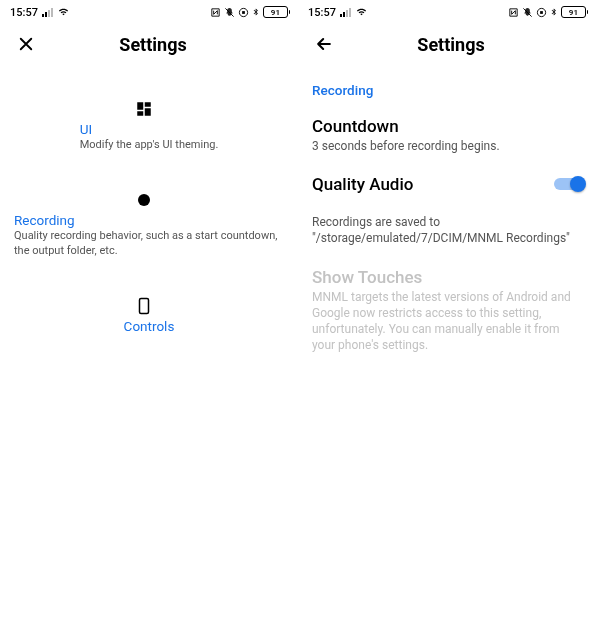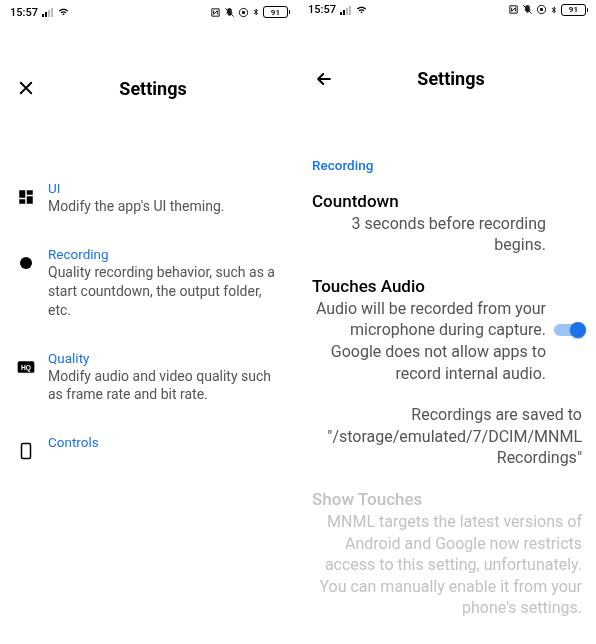--- a/index.html
+++ b/index.html
@@ -10,21 +10,20 @@
       width: 596px;
       height: 644px;
     }
     .screen {
       width: 298px;
       height: 639px;
       background: #fff;
       position: relative;
       display: flex;
       flex-direction: column;
-      gap: 44px;
     }
     .statusbar {
       height: 24px;
       display: flex;
       justify-content: space-between;
       align-items: center;
       padding: 0 10px;
       font-size: 11px;
       color: #000;
       font-weight: 500;
@@ -71,24 +70,25 @@
       flex: 1;
     }
     .section-heading {
       color: #1a73e8;
       font-size: 13.5px;
       font-weight: 500;
       margin-bottom: 18px;
     }
     .list-item {
       display: flex;
-      align-items: flex-start;
+      align-items: center;
       padding: 10px 0;
       margin-bottom: 10px;
       cursor: pointer;
+      flex-direction: column;
     }
     .list-icon {
       width: 24px;
       height: 24px;
       margin-right: 10px;
       margin-top: 5px;
       flex-shrink: 0;
       display: flex;
       align-items: center;
       justify-content: center;
@@ -97,40 +97,39 @@
       flex: 1;
     }
     .list-title {
       color: #1a73e8;
       font-size: 13.5px;
       font-weight: 400;
       margin-bottom: 1px;
     }
     .list-desc {
       color: #555;
-      font-size: 14px;
+      font-size: 11px;
       line-height: 1.35;
     }
     .setting-item {
       margin-bottom: 20px;
       position: relative;
       cursor: pointer;
     }
     .setting-title {
       color: #000;
       font-size: 17px;
       font-weight: 500;
       margin-bottom: 2px;
     }
     .setting-desc {
       color: #555;
-      font-size: 16px;
+      font-size: 12px;
       line-height: 1.35;
       padding-right: 36px;
-      text-align: right;
     }
     .setting-item.disabled .setting-title,
     .setting-item.disabled .setting-desc {
       color: #c2c2c2;
     }
     .setting-item.disabled {
       cursor: default;
     }
     .switch {
       position: absolute;
@@ -260,32 +259,20 @@
         <svg width="18" height="18" viewBox="0 0 24 24">
             <circle cx="12" cy="12" r="8" fill="#000"></circle>
           </svg>
       </div>
       <div class="list-text">
         <div class="list-title">Recording</div>
         <div class="list-desc">Quality recording behavior, such as a start countdown, the output folder, etc.</div>
       </div>
     </div>
 
-    <div class="list-item">
-      <div class="list-icon">
-        <svg width="20" height="20" viewBox="0 0 24 24">
-            <rect x="2" y="5" width="20" height="14" rx="2" fill="#000"></rect>
-            <text x="12" y="15.5" font-size="8" font-weight="700" fill="#fff" text-anchor="middle" font-family="sans-serif">HQ</text>
-          </svg>
-      </div>
-      <div class="list-text">
-        <div class="list-title">Quality</div>
-        <div class="list-desc">Modify audio and video quality such as frame rate and bit rate.</div>
-      </div>
-    </div>
 
     <div class="list-item">
       <div class="list-icon">
         <svg width="18" height="18" viewBox="0 0 24 24">
             <rect x="6" y="2" width="12" height="20" rx="2" fill="none" stroke="#000" stroke-width="2"></rect>
           </svg>
       </div>
       <div class="list-text">
         <div class="list-title">Controls</div>
       </div>
@@ -339,22 +326,21 @@
 
   <div class="content">
     <div class="section-heading">Recording</div>
 
     <div class="setting-item">
       <div class="setting-title">Countdown</div>
       <div class="setting-desc">3 seconds before recording begins.</div>
     </div>
 
     <div class="setting-item">
-      <div class="setting-title">Touches Audio</div>
-      <div class="setting-desc">Audio will be recorded from your microphone during capture. Google does not allow apps to record internal audio.</div>
+      <div class="setting-title">Quality Audio</div>
       <div class="switch">
         <div class="switch-track"></div>
         <div class="switch-thumb"></div>
       </div>
     </div>
 
     <div class="setting-item">
       <div class="setting-desc" style="padding-right:0">Recordings are saved to "/storage/emulated/7/DCIM/MNML Recordings"</div>
     </div>
 

